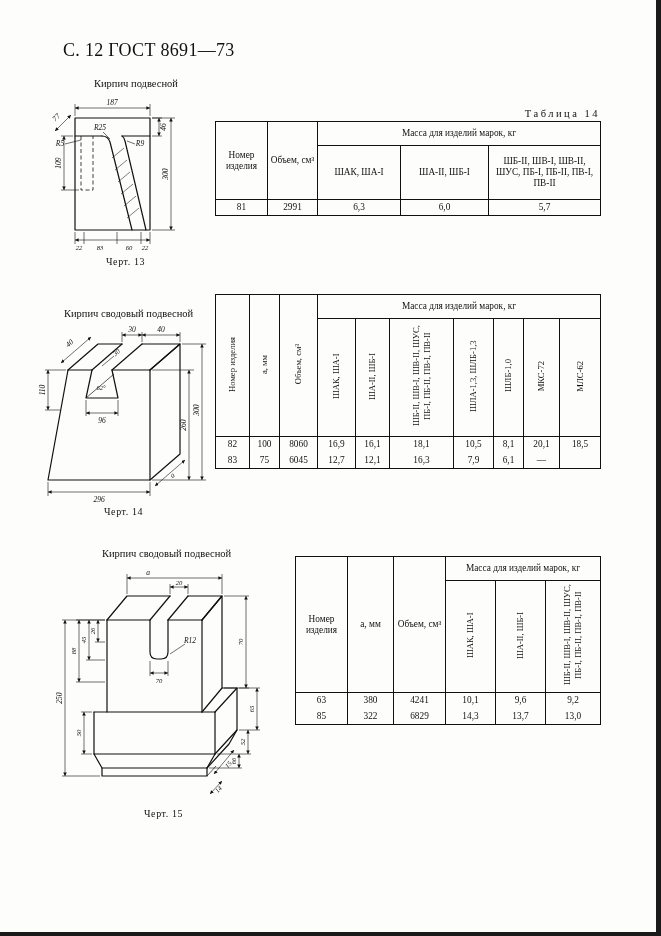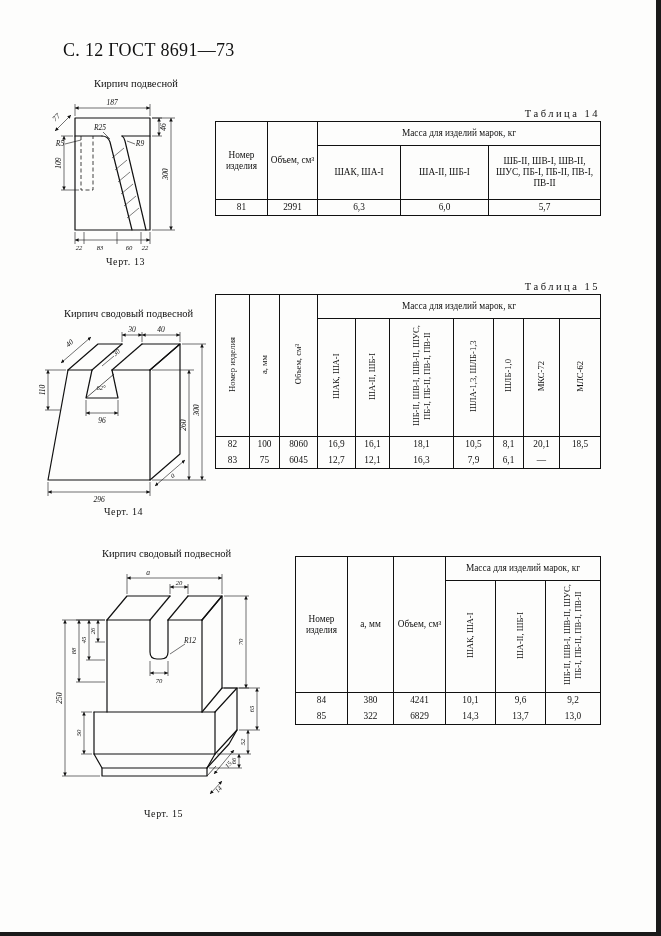--- a/index.html
+++ b/index.html
@@ -126,21 +126,20 @@
     <tr class="dr">
       <td>81</td>
       <td>2991</td>
       <td>6,3</td>
       <td>6,0</td>
       <td>5,7</td>
     </tr>
   </tbody>
     </table>
 
-  <div class="tbl-title" style="left:215px;top:281px;width:385px">Таблица 15</div>
   <div class="figlabel" style="left:64px;top:308px">Кирпич сводовый подвесной</div>
 
   <svg style="left:38px;top:322px" width="175" height="186" viewBox="0 0 175 186">
     <g>
       <path d="M30,48 L60,22 L84,22" class="ln"></path>
       <path d="M104,22 L142,22 L112,48" class="ln"></path>
       <path d="M30,48 L54,48" class="ln"></path>
       <path d="M74,48 L112,48" class="ln"></path>
       <path d="M30,48 L10,158 L112,158 L112,48" class="ln"></path>
       <path d="M112,48 L142,22 L142,132 L112,158" class="ln"></path>
@@ -337,21 +336,21 @@
       <td rowspan="2">a, мм</td>
       <td rowspan="2">Объем, см³</td>
       <td colspan="3">Масса для изделий марок, кг</td>
     </tr>
     <tr class="vh16">
       <td><span class="vt" style="height:100px">ШАК, ША-I</span></td>
       <td><span class="vt" style="height:100px">ША-II, ШБ-I</span></td>
       <td><span class="vt" style="height:104px">ШБ-II, ШВ-I, ШВ-II, ШУС, ПБ-I, ПБ-II, ПВ-I, ПВ-II</span></td>
     </tr>
     <tr class="dr r1">
-      <td>84</td>
+      <td>63</td>
       <td>380</td>
       <td>4241</td>
       <td>10,1</td>
       <td>9,6</td>
       <td>9,2</td>
     </tr>
     <tr class="dr r2">
       <td>85</td>
       <td>322</td>
       <td>6829</td>

